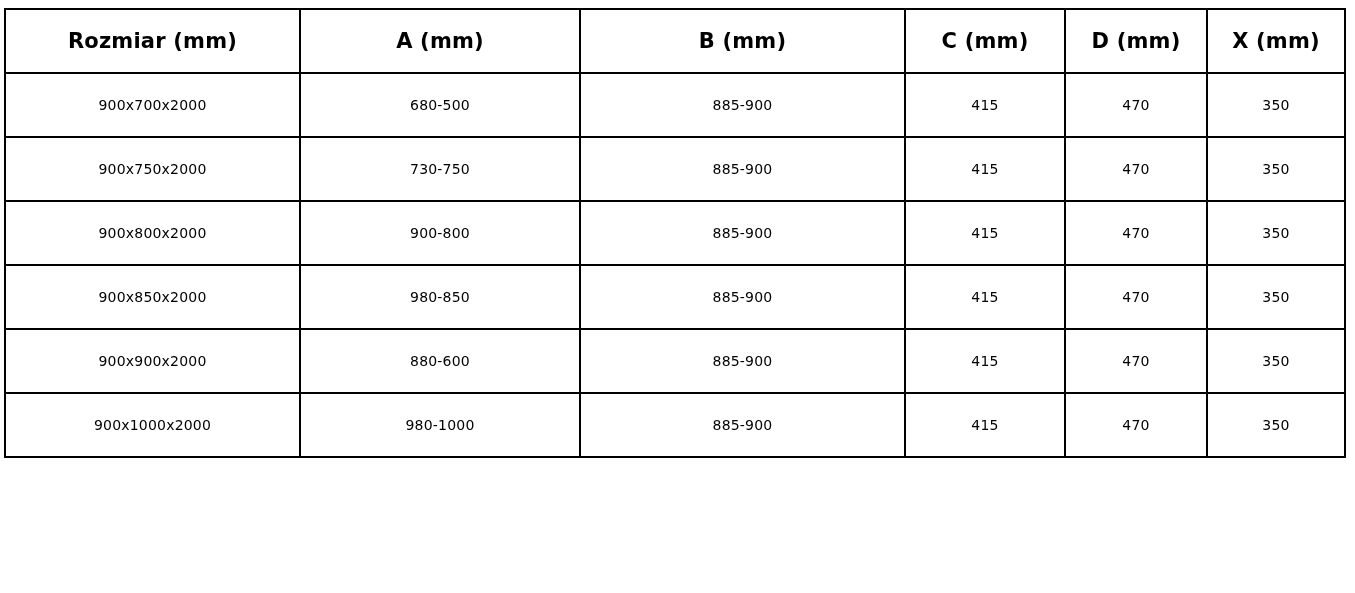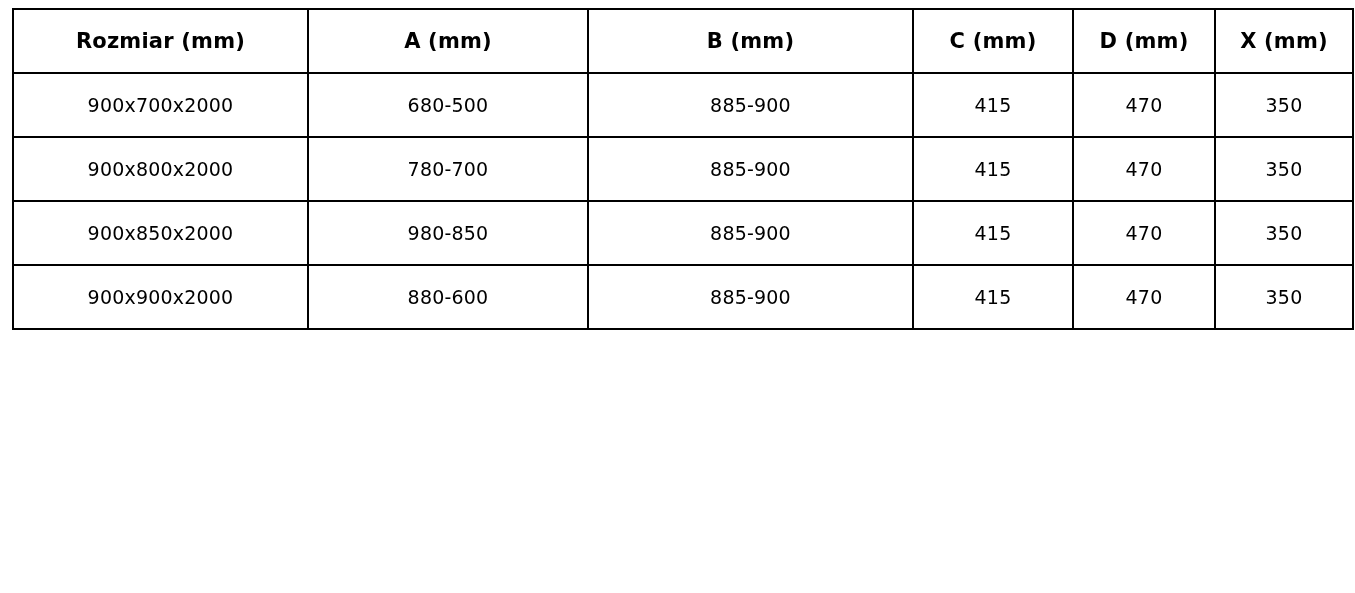--- a/index.html
+++ b/index.html
@@ -15,32 +15,32 @@
     overflow: hidden;
   }
   .table-wrap {
     width: 1355px;
     height: 593px;
     box-sizing: border-box;
   }
   table.spec-table {
     border-collapse: collapse;
     width: 1340px;
-    margin: 8px 0 0 12px;
+    margin: 8px 0 0 4px;
     table-layout: fixed;
   }
   table.spec-table th,
   table.spec-table td {
     border: 2px solid #000000;
     text-align: center;
     vertical-align: middle;
     height: 64px;
     padding: 0 4px;
     box-sizing: border-box;
-    font-size: 19px;
+    font-size: 14px;
     letter-spacing: 0.2px;
   }
   table.spec-table th {
     font-weight: bold;
     font-size: 21px;
   }
   table.spec-table td {
     font-weight: normal;
   }
   col.c-size   { width: 295px; }
@@ -76,22 +76,30 @@
     <tbody>
       <tr>
         <td>900x700x2000</td>
         <td>680-500</td>
         <td>885-900</td>
         <td>415</td>
         <td>470</td>
         <td>350</td>
       </tr>
       <tr>
+        <td>900x750x2000</td>
+        <td>730-750</td>
+        <td>885-900</td>
+        <td>415</td>
+        <td>470</td>
+        <td>350</td>
+      </tr>
+      <tr>
         <td>900x800x2000</td>
-        <td>780-700</td>
+        <td>900-800</td>
         <td>885-900</td>
         <td>415</td>
         <td>470</td>
         <td>350</td>
       </tr>
       <tr>
         <td>900x850x2000</td>
         <td>980-850</td>
         <td>885-900</td>
         <td>415</td>
@@ -99,15 +107,23 @@
         <td>350</td>
       </tr>
       <tr>
         <td>900x900x2000</td>
         <td>880-600</td>
         <td>885-900</td>
         <td>415</td>
         <td>470</td>
         <td>350</td>
       </tr>
+      <tr>
+        <td>900x1000x2000</td>
+        <td>980-1000</td>
+        <td>885-900</td>
+        <td>415</td>
+        <td>470</td>
+        <td>350</td>
+      </tr>
     </tbody>
   </table>
 </div>
 
 </body></html>

